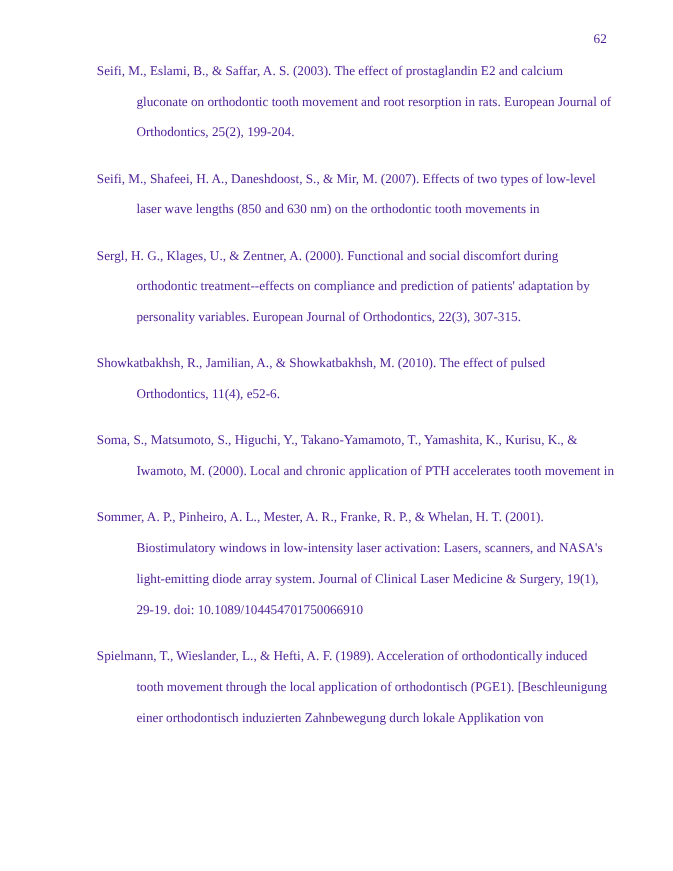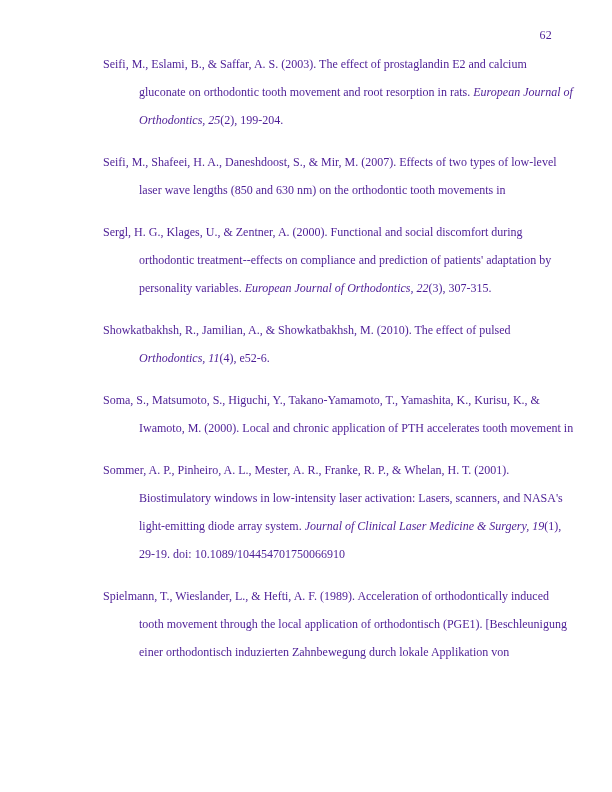--- a/index.html
+++ b/index.html
@@ -30,27 +30,25 @@
     top: 50px;
     left: 88px;
     width: 466px;
   }
   .reference {
     margin-bottom: 14px;
   }
   .ref-line {
     line-height: 28px;
     white-space: nowrap;
-    margin-left: 15px;
   }
   .ref-line.hang {
     padding-left: 36px;
   }
   .ital {
-    font-style: italic;
   }
 </style>
 </head>
 <body>
 
 <div class="page">
   <div class="page-number">62</div>
   <div class="references">
       <div class="reference">
         <div class="ref-line"><span class="">Seifi, M., Eslami, B., &amp; Saffar, A. S. (2003). The effect of prostaglandin E2 and calcium</span></div>

